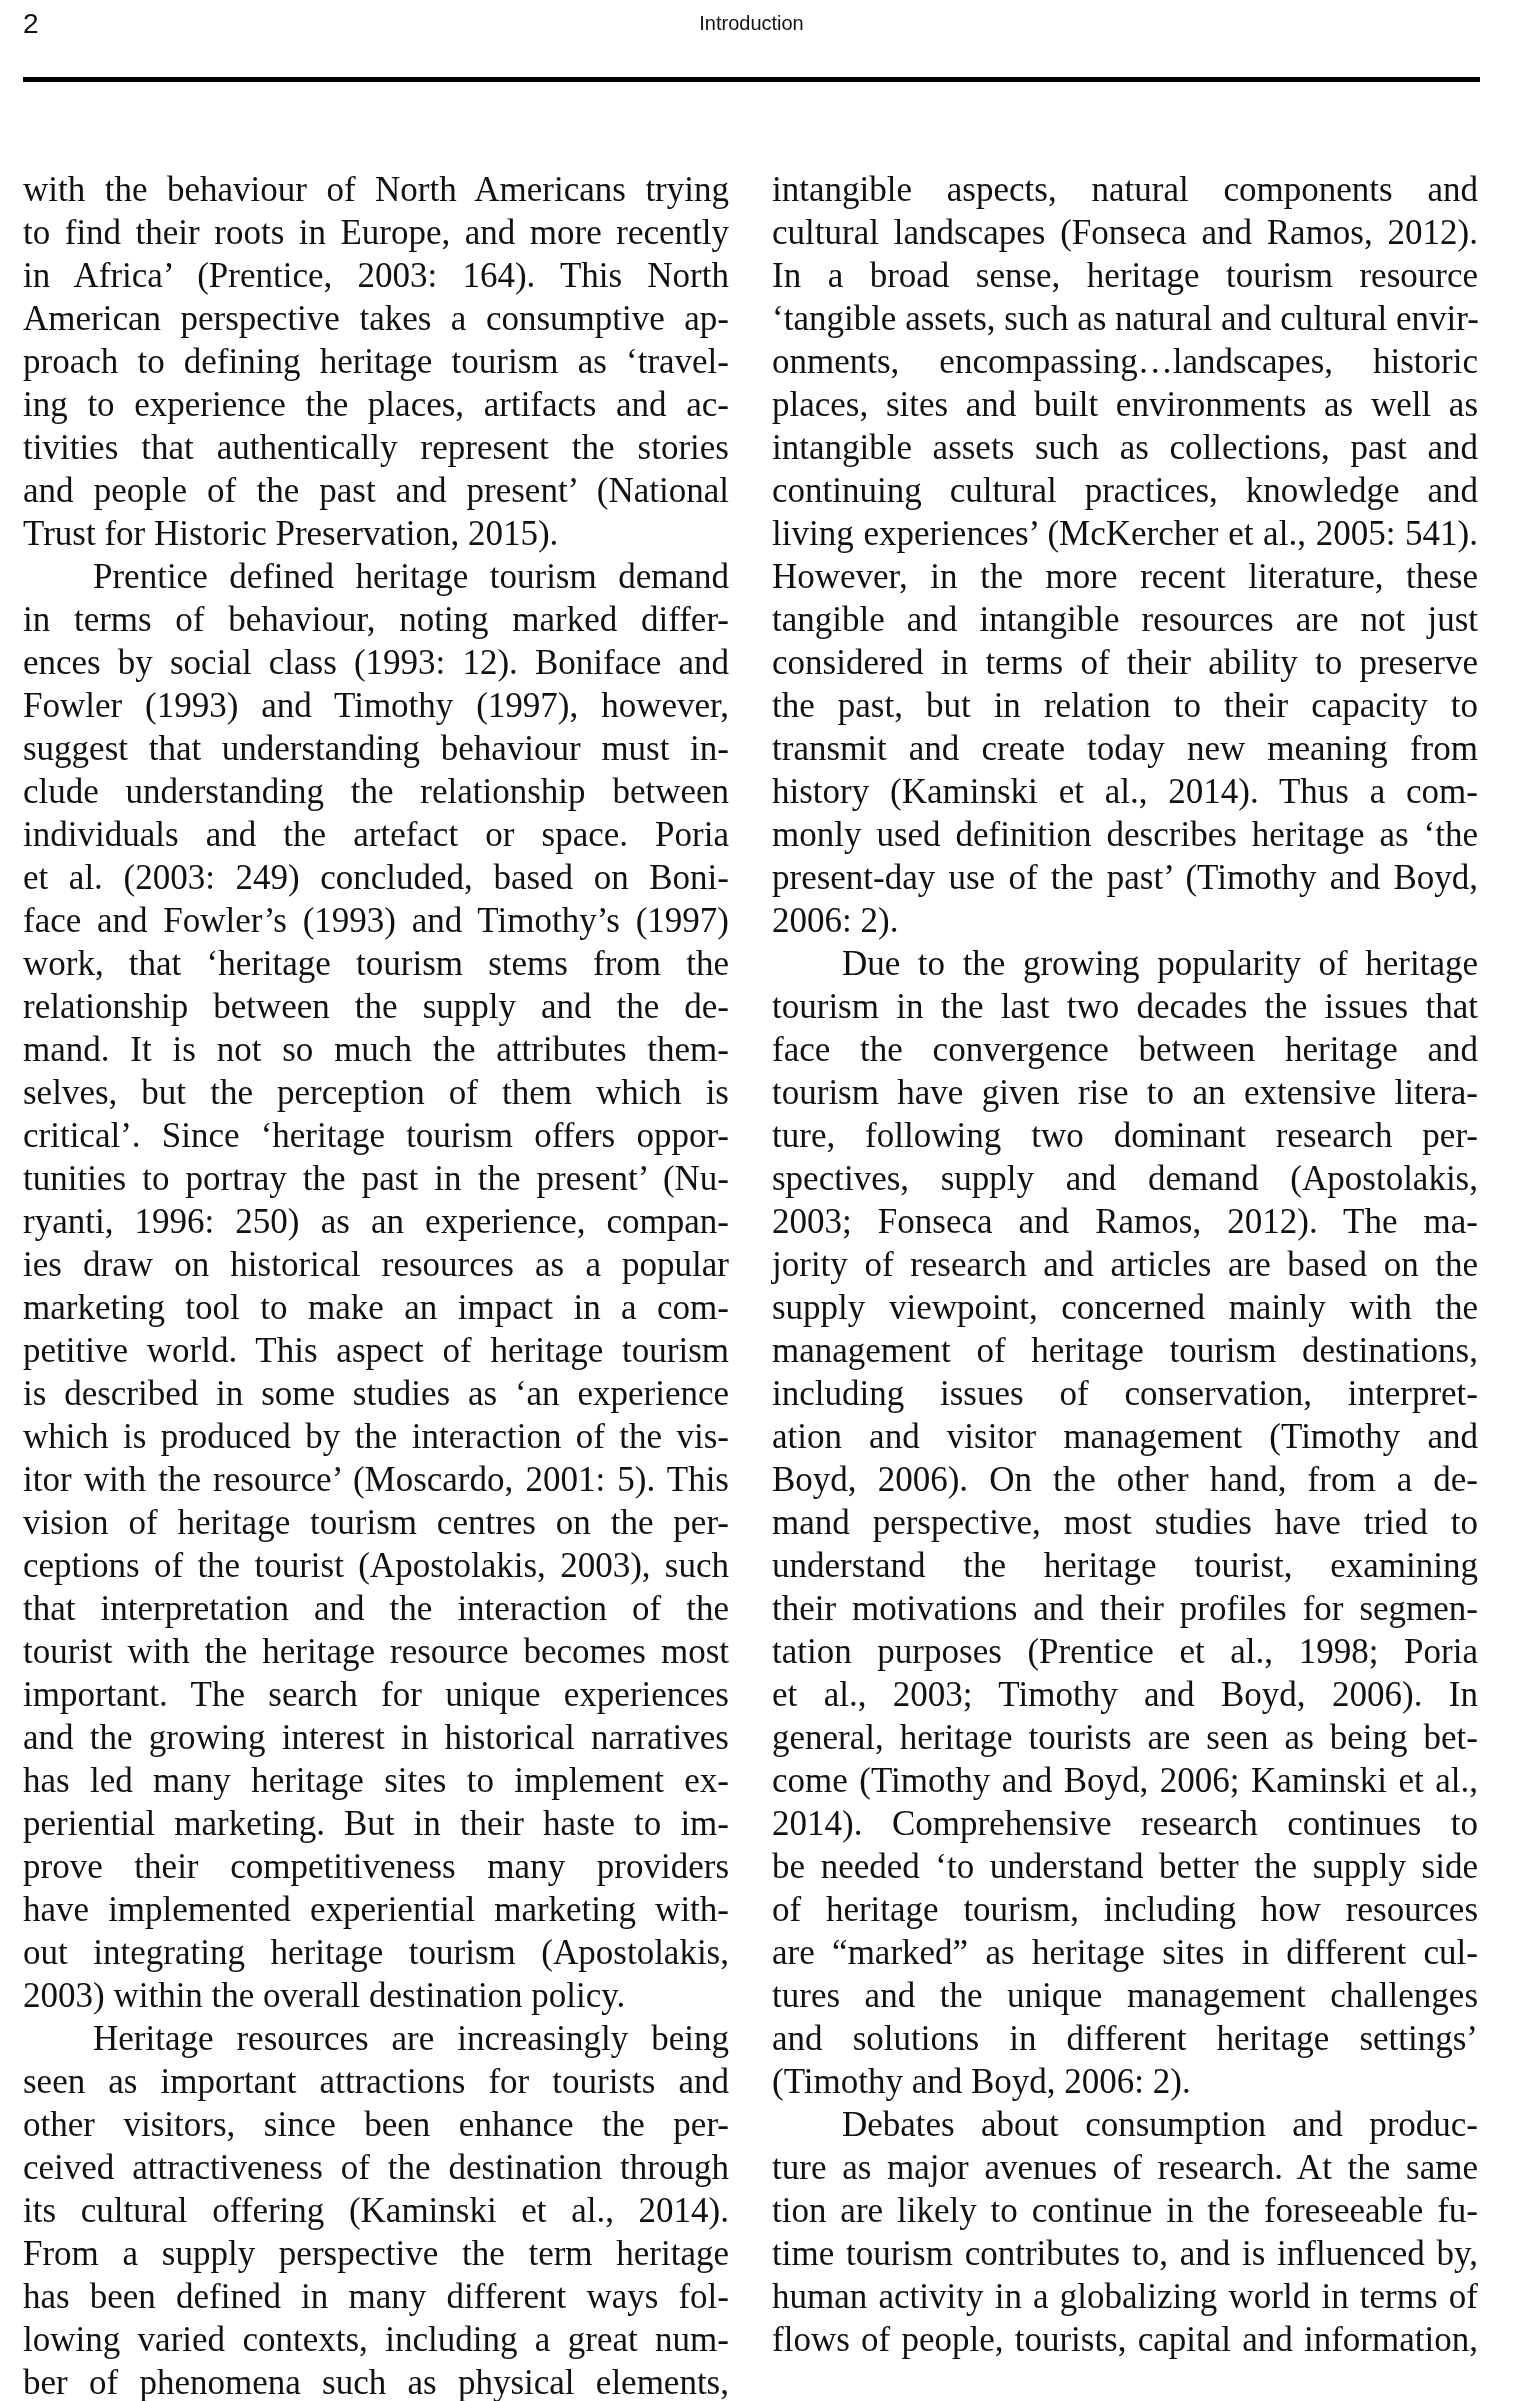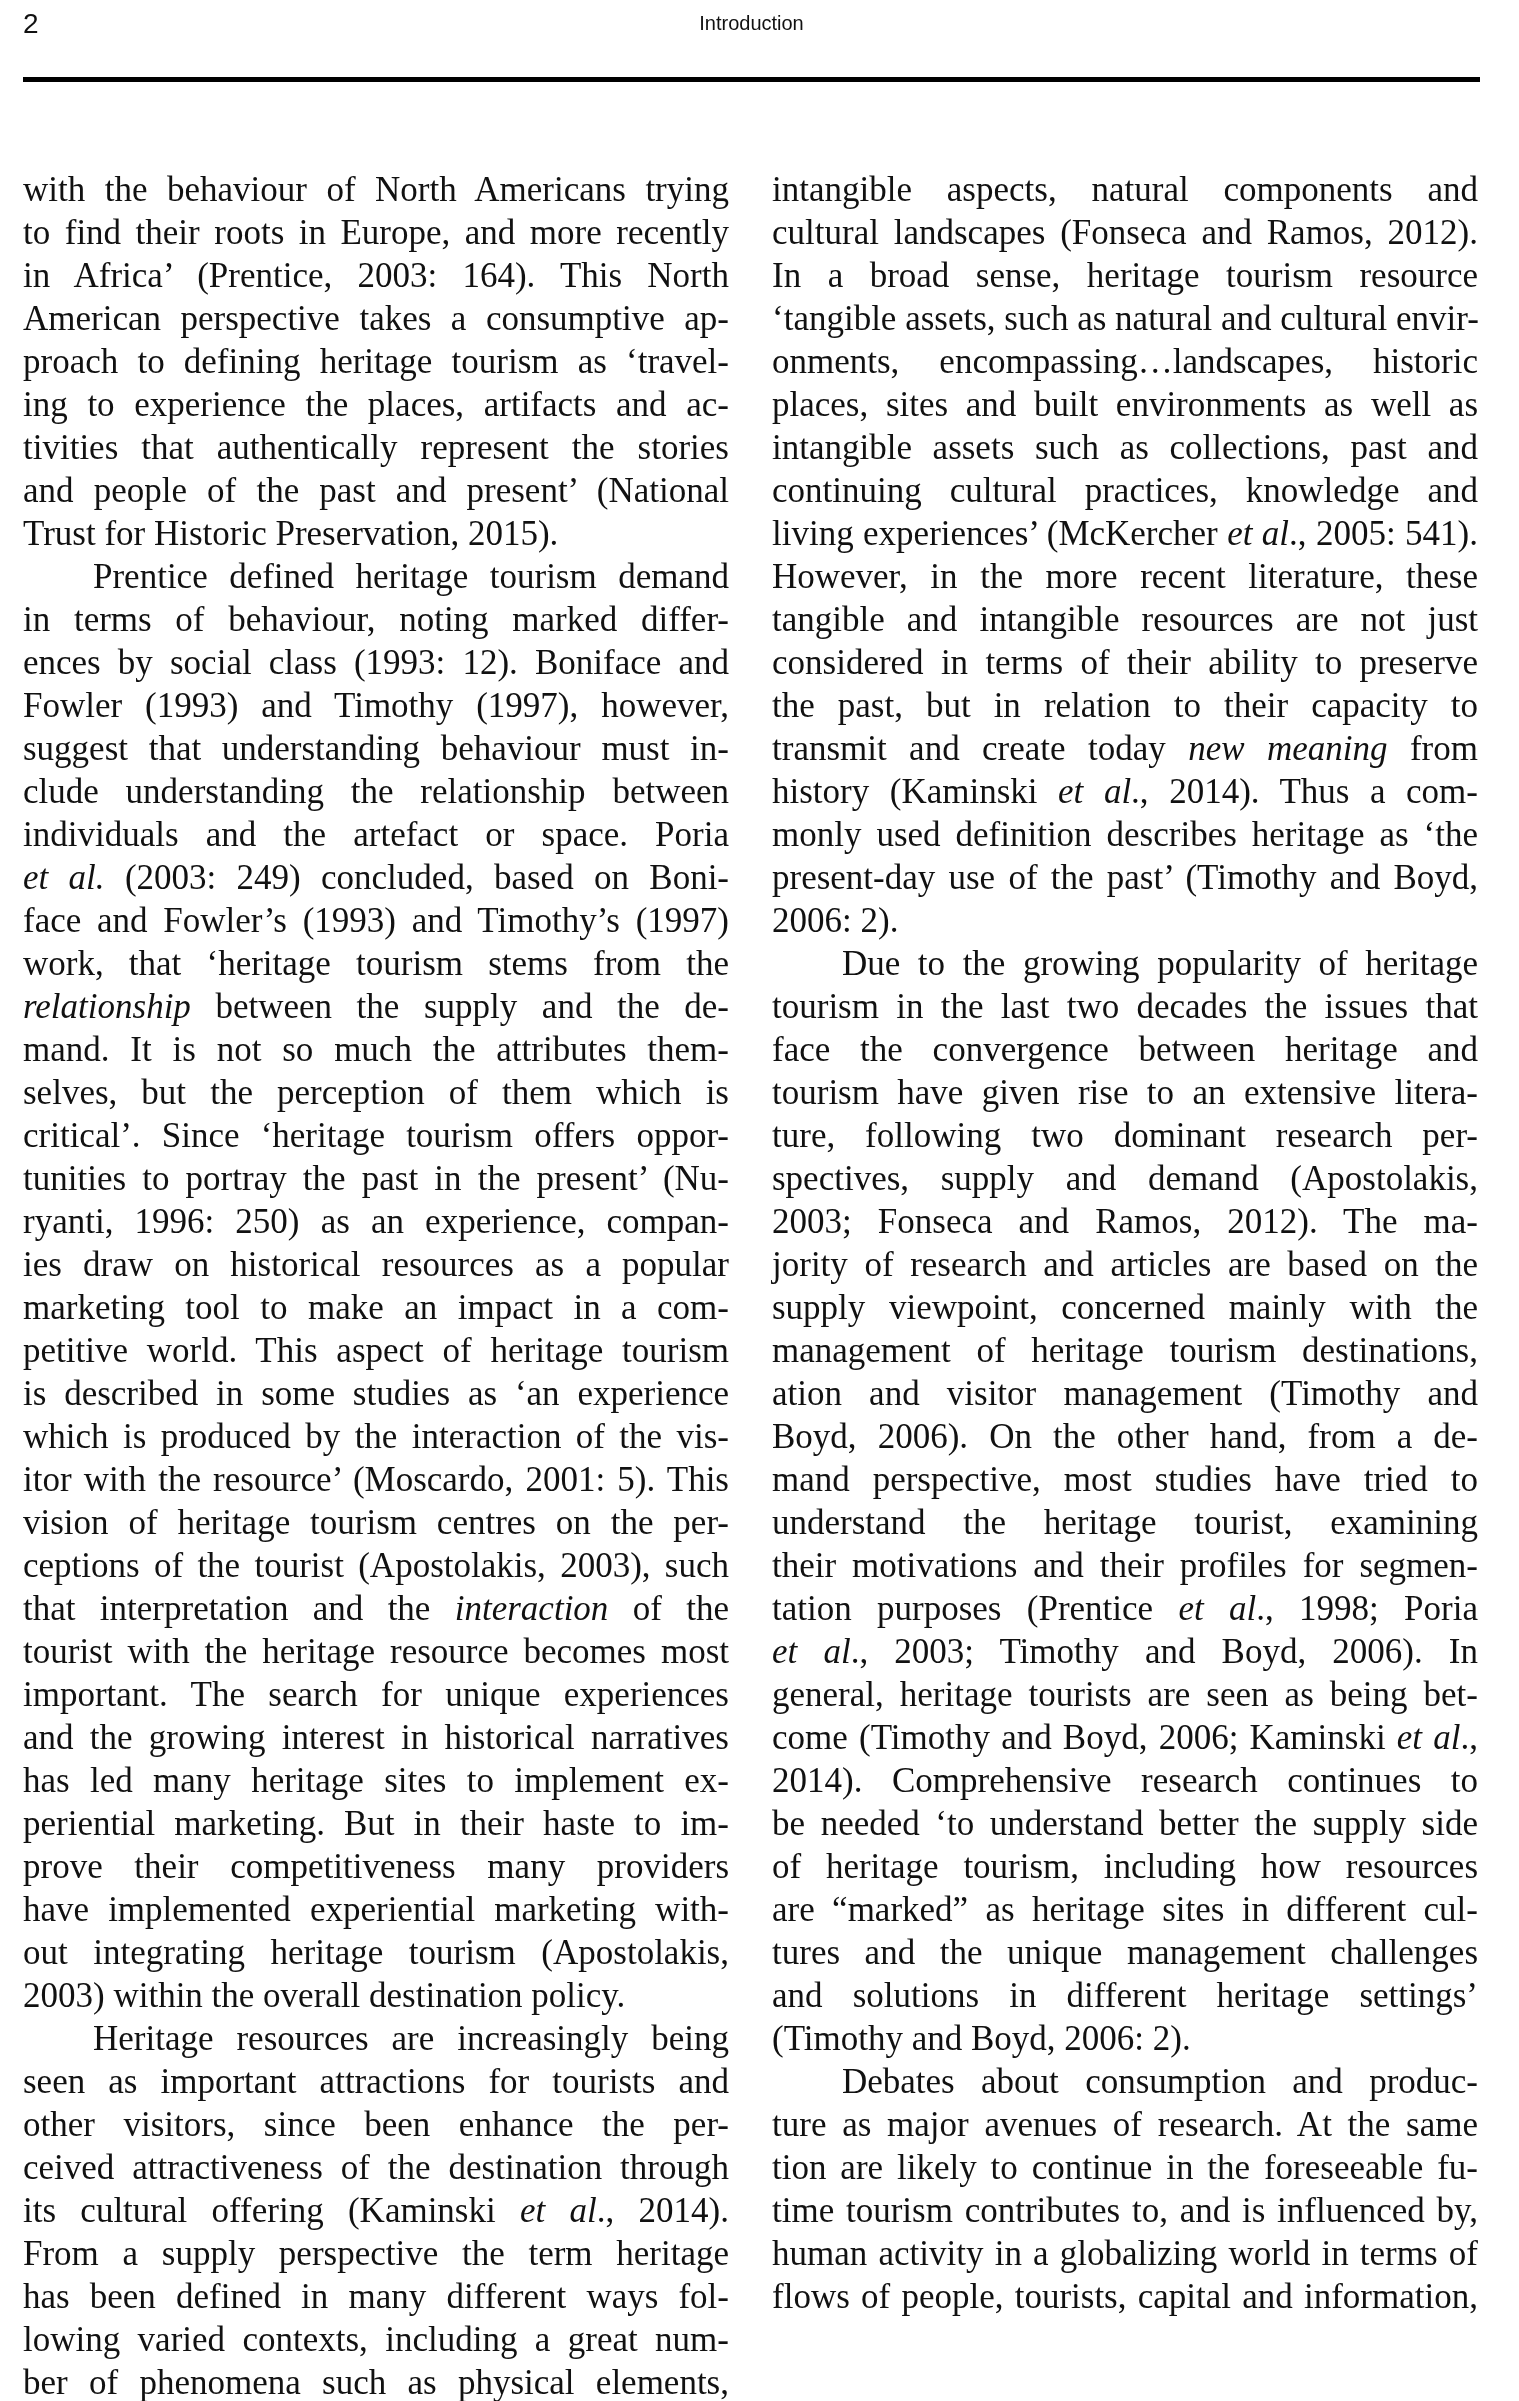--- a/index.html
+++ b/index.html
@@ -7,21 +7,21 @@
   .header { position:absolute; left:23px; right:40px; top:6.7px; height:73px; }
   .page-num { position:absolute; left:0; top:0; font-family:"Liberation Sans", sans-serif; font-size:28px; line-height:33px; }
   .running-head { position:absolute; left:0; right:0; top:0; text-align:center; font-family:"Liberation Sans", sans-serif; font-size:20px; line-height:33px; }
   .rule { position:absolute; left:23px; right:40px; top:77px; height:5px; background:#000; }
   .col { position:absolute; top:168px; width:706px; font-family:"Liberation Serif", serif; font-size:35px; line-height:43px; }
   .col.left { left:23px; }
   .col.right { left:772px; }
   .line { display:block; height:43px; white-space:nowrap; overflow:visible; text-align:justify; text-align-last:justify; }
   .line.last { text-align-last:left; }
   .line.indent { padding-left:70px; }
-  .it { font-style:italic; }
+  .it { }
 </style>
 </head>
 <body>
 
 <div class="header">
   <span class="page-num">2</span>
   <span class="running-head">Introduction</span>
 </div>
 <div class="rule"></div>
 
@@ -101,20 +101,21 @@
     <span class="line indent">Due to the growing popularity of heritage</span>
     <span class="line">tourism in the last two decades the issues that</span>
     <span class="line">face the convergence between heritage and</span>
     <span class="line">tourism have given rise to an extensive litera-</span>
     <span class="line">ture, following two dominant research per-</span>
     <span class="line">spectives, supply and demand (Apostolakis,</span>
     <span class="line">2003; Fonseca and Ramos, 2012). The ma-</span>
     <span class="line">jority of research and articles are based on the</span>
     <span class="line">supply viewpoint, concerned mainly with the</span>
     <span class="line">management of heritage tourism destinations,</span>
+    <span class="line">including issues of conservation, interpret-</span>
     <span class="line">ation and visitor management (Timothy and</span>
     <span class="line">Boyd, 2006). On the other hand, from a de-</span>
     <span class="line">mand perspective, most studies have tried to</span>
     <span class="line">understand the heritage tourist, examining</span>
     <span class="line">their motivations and their profiles for segmen-</span>
     <span class="line"><span>tation purposes (Prentice </span><span class="it">et al</span><span>., 1998; Poria</span></span>
     <span class="line"><span></span><span class="it">et al</span><span>., 2003; Timothy and Boyd, 2006). In</span></span>
     <span class="line">general, heritage tourists are seen as being bet-</span>
     <span class="line"><span>come (Timothy and Boyd, 2006; Kaminski </span><span class="it">et al</span><span>.,</span></span>
     <span class="line">2014). Comprehensive research continues to</span>

